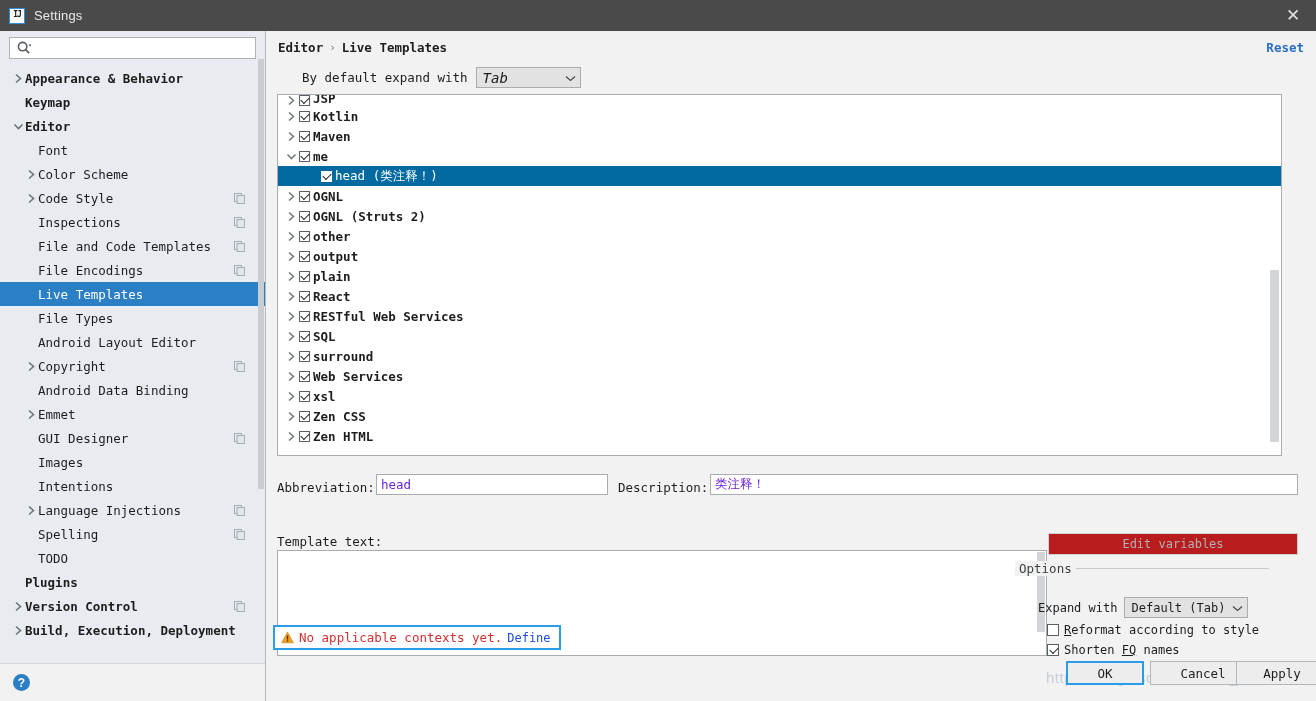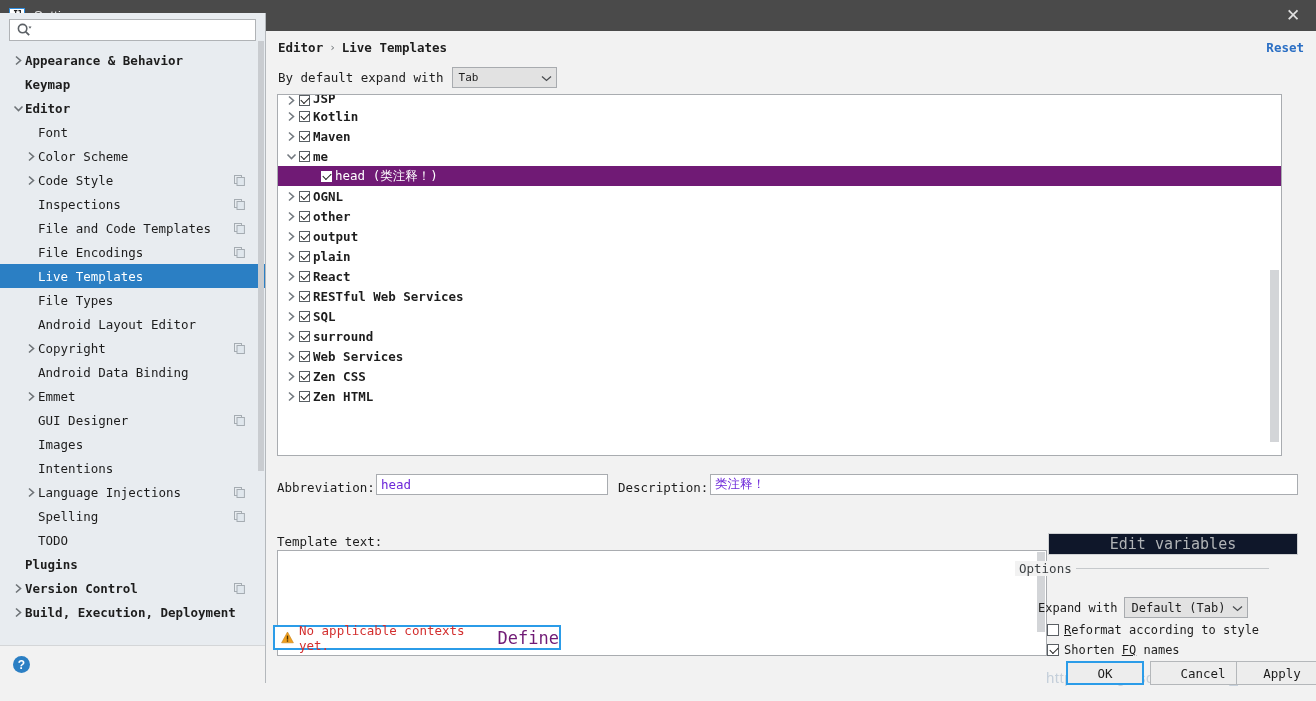--- a/index.html
+++ b/index.html
@@ -36,21 +36,21 @@
   }
   .titlebar .close {
     position: absolute; right: 0; top: 0; width: 46px; height: 31px;
     display: flex; align-items: center; justify-content: center;
     font-family: "Liberation Sans", sans-serif; font-size: 17px; color: #e0e0e0;
     cursor: pointer;
   }
 
   
   .sidebar {
-    position: absolute; left: 0; top: 13px; width: 266px; height: 670px;
+    position: absolute; left: 0; top: 31px; width: 266px; height: 670px;
     background: #e8ecf0; border-right: 1px solid #b4b8bc; box-sizing: border-box;
   }
   .search-wrap { padding: 6px 9px 0 9px; }
   .search-box {
     height: 22px; background: #ffffff; border: 1px solid #b0b3b6;
     display: flex; align-items: center; box-sizing: border-box;
   }
   .search-icon { margin-left: 6px; width: 16px; height: 16px; position: relative; }
   .search-icon svg { display:block; }
   .search-input {
@@ -106,27 +106,27 @@
     font-size: 12.5px; font-weight: bold; display: flex; align-items: center; gap: 6px;
   }
   .breadcrumb .sep { color: #6e7377; font-weight: normal; font-size: 11px; }
   .reset-link {
     position: absolute; right: 12px; top: 9px; color: #2b6fc4; font-weight: bold;
     font-size: 12.5px; cursor: pointer;
   }
   .expand-row {
     position: absolute; left: 12px; top: 36px; display: flex; align-items: center; gap: 8px;
   }
-  .expand-row .lab { font-size: 12.5px; }
+  .expand-row .lab { font-size: 12.5px; margin-left: 24px; }
   .combo {
     height: 21px; min-width: 105px; background: #e2e2e2; border: 1px solid #a8abaf;
     display: flex; align-items: center; box-sizing: border-box; cursor: pointer;
     padding: 0 4px 0 6px; justify-content: space-between;
   }
-  .combo .cval { font-size: 11px; }
+  .combo .cval { font-size: 14px; font-style: italic; }
   .combo .chev { color: #4a4d50; margin-left: 12px; }
 
   
   .tpanel {
     position: absolute; left: 11px; top: 63px; width: 1005px; height: 362px;
     background: #ffffff; border: 1px solid #a9acb0; box-sizing: border-box;
     overflow: hidden;
   }
   .trow {
     height: 20px; display: flex; align-items: center; box-sizing: border-box;
@@ -139,21 +139,21 @@
     box-sizing: border-box; position: relative; flex: 0 0 11px; margin-right: 3px;
   }
   .cbx.checked::after {
     content: ""; position: absolute; left: 1px; top: 1px;
     width: 7px; height: 4px; border-left: 1.6px solid #1d1d1d; border-bottom: 1.6px solid #1d1d1d;
     transform: rotate(-45deg);
   }
   .trow .tlabel { font-size: 12.5px; font-weight: bold; }
   .trow.child { padding-left: 43px; }
   .trow.child .tlabel { font-weight: normal; }
-  .trow.sel { background: #701a75; }
+  .trow.sel { background: #0369a1; }
   .trow.sel .tlabel { color: #ffffff; }
   .trow.sel .cbx { border-color: #ffffff; background:#fff; }
   .trow.clipped { height: 11px; overflow: hidden; align-items: flex-end; }
   .tree-vscroll {
     position: absolute; right: 2px; top: 175px; width: 9px; height: 172px;
     background: #d3d5d8;
   }
 
   
   .splitter {
@@ -182,28 +182,28 @@
   }
 
   .warn-bar {
     position: absolute; left: 7px; top: 594px; width: 288px; height: 25px;
     border: 2px solid #2b9ce8; background: #ffffff; box-sizing: border-box;
     display: flex; align-items: center; padding-left: 6px; gap: 5px;
   }
   .warn-icon { width: 13px; height: 13px; }
   .warn-icon svg { display: block; }
   .warn-text { color: #d32f2f; font-size: 12.5px; }
-  .warn-link { color: #701a75; font-size: 17px; cursor: pointer; }
+  .warn-link { color: #1d4ed8; font-size: 12px; cursor: pointer; }
 
   
   .editvars-btn {
     position: absolute; left: 782px; top: 502px; width: 250px; height: 22px;
-    background: #0f172a; border: 1px solid #cfd1d3; box-sizing: border-box;
+    background: #b91c1c; border: 1px solid #cfd1d3; box-sizing: border-box;
     display: flex; align-items: center; justify-content: center;
-    color: #b0b3b6; font-size: 15px; cursor: default;
+    color: #b0b3b6; font-size: 12px; cursor: default;
   }
   .options {
     position: absolute; left: 745px; top: 538px; width: 258px; height: 88px;
   }
   .options .otitle {
     position: absolute; left: 4px; top: -8px; background: #f2f2f2;
     padding: 0 4px; font-size: 12.5px; color: #3c4043;
   }
   .options .oline {
     position: absolute; left: 58px; right: 0; top: -1px; height: 1px; background: #c6c9cc;
@@ -514,20 +514,29 @@
             <span class="cbx checked"></span>
             <span class="tlabel">OGNL</span>
           </div>
           <div class="trow">
             <span class="tarrow">
               <svg width="9" height="11" viewBox="0 0 9 11">
                 <polyline points="2,1.5 6.5,5.5 2,9.5" fill="none" stroke="#747a80" stroke-width="1.6"></polyline>
               </svg>
             </span>
             <span class="cbx checked"></span>
+            <span class="tlabel">OGNL (Struts 2)</span>
+          </div>
+          <div class="trow">
+            <span class="tarrow">
+              <svg width="9" height="11" viewBox="0 0 9 11">
+                <polyline points="2,1.5 6.5,5.5 2,9.5" fill="none" stroke="#747a80" stroke-width="1.6"></polyline>
+              </svg>
+            </span>
+            <span class="cbx checked"></span>
             <span class="tlabel">other</span>
           </div>
           <div class="trow">
             <span class="tarrow">
               <svg width="9" height="11" viewBox="0 0 9 11">
                 <polyline points="2,1.5 6.5,5.5 2,9.5" fill="none" stroke="#747a80" stroke-width="1.6"></polyline>
               </svg>
             </span>
             <span class="cbx checked"></span>
             <span class="tlabel">output</span>
@@ -578,20 +587,29 @@
             <span class="tlabel">surround</span>
           </div>
           <div class="trow">
             <span class="tarrow">
               <svg width="9" height="11" viewBox="0 0 9 11">
                 <polyline points="2,1.5 6.5,5.5 2,9.5" fill="none" stroke="#747a80" stroke-width="1.6"></polyline>
               </svg>
             </span>
             <span class="cbx checked"></span>
             <span class="tlabel">Web Services</span>
+          </div>
+          <div class="trow">
+            <span class="tarrow">
+              <svg width="9" height="11" viewBox="0 0 9 11">
+                <polyline points="2,1.5 6.5,5.5 2,9.5" fill="none" stroke="#747a80" stroke-width="1.6"></polyline>
+              </svg>
+            </span>
+            <span class="cbx checked"></span>
+            <span class="tlabel">xsl</span>
           </div>
           <div class="trow">
             <span class="tarrow">
               <svg width="9" height="11" viewBox="0 0 9 11">
                 <polyline points="2,1.5 6.5,5.5 2,9.5" fill="none" stroke="#747a80" stroke-width="1.6"></polyline>
               </svg>
             </span>
             <span class="cbx checked"></span>
             <span class="tlabel">Zen CSS</span>
           </div>

